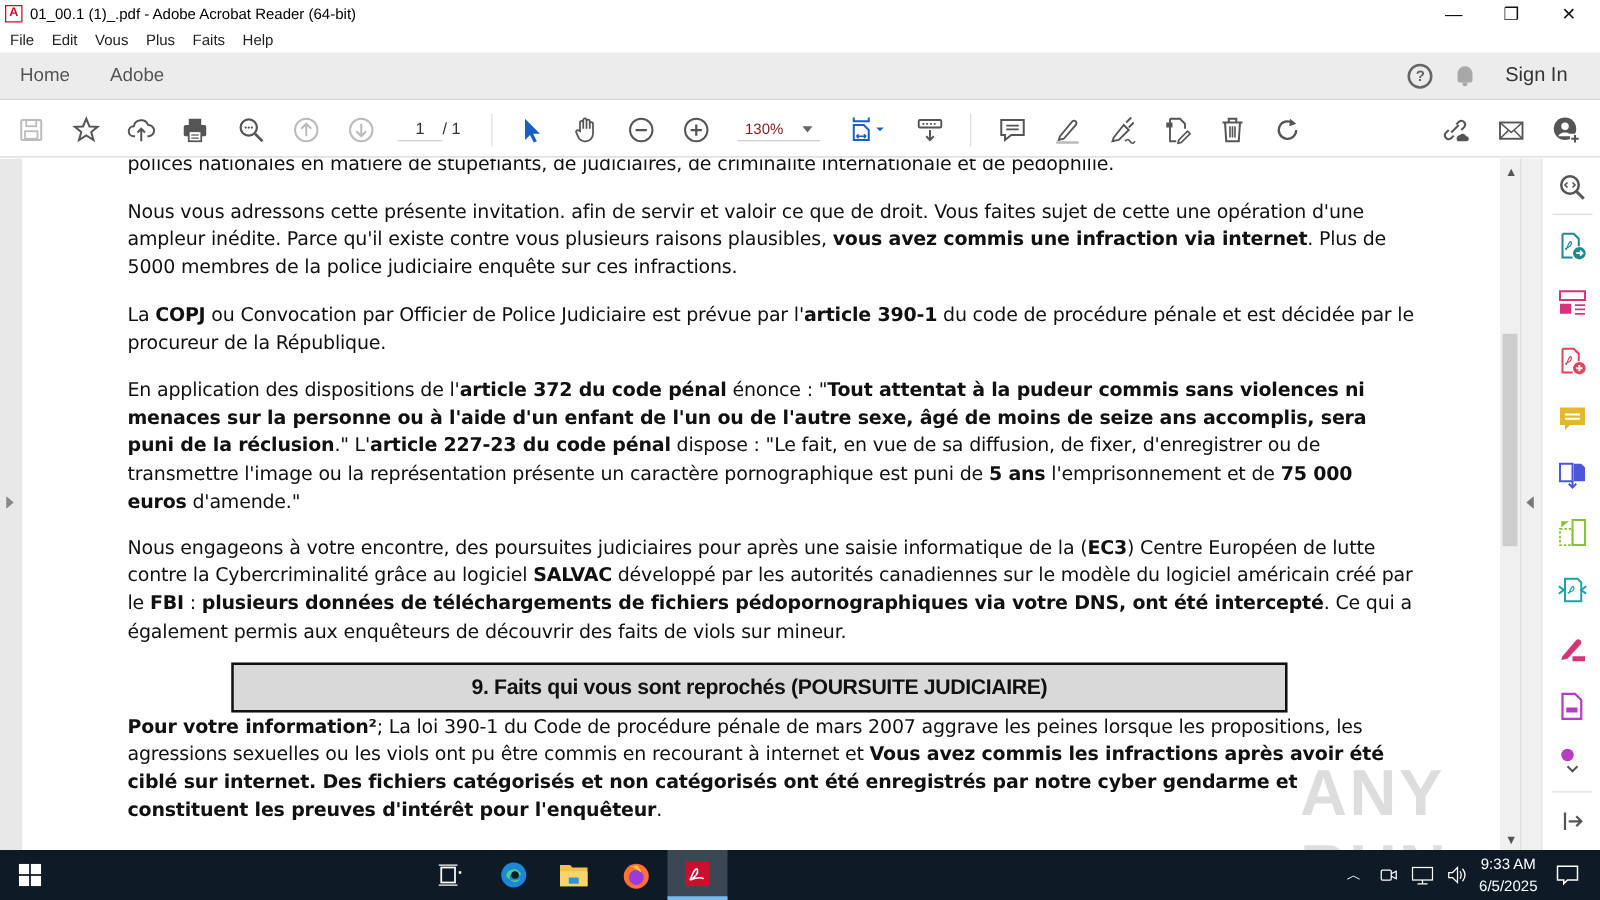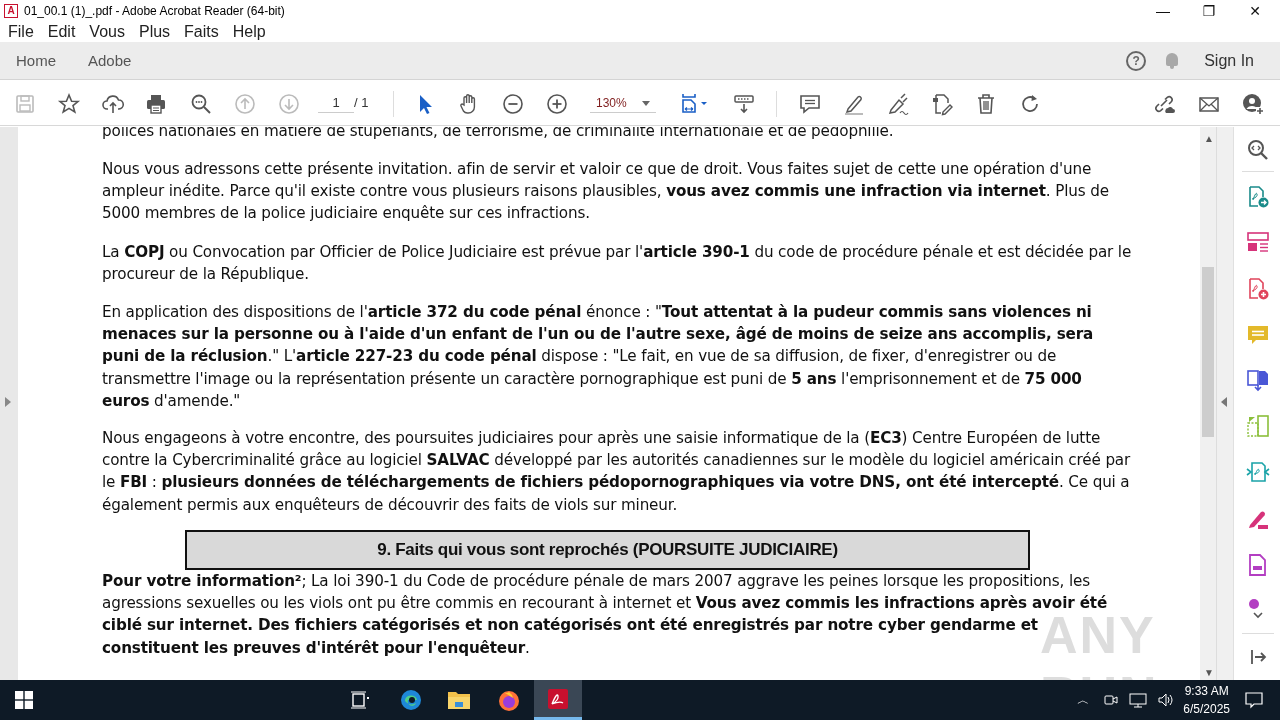--- a/index.html
+++ b/index.html
@@ -1,20 +1,20 @@
 <!DOCTYPE html>
 <html><head>
 <meta charset="utf-8">
 <style>
   * { box-sizing: border-box; margin: 0; padding: 0; }
   html, body { width: 1280px; height: 720px; overflow: hidden; background: #fff; font-family: "Liberation Sans", sans-serif; }
   .titlebar { position: absolute; left: 0; top: 0; width: 1280px; height: 22px; background: #fff; display: flex; align-items: center; font-size: 12px; color: #000; }
   .titlebar .appicon { width: 14px; height: 14px; margin: 0 6px 0 4px; border: 1px solid #c8102e; color: #c8102e; font-size: 10px; line-height: 12px; text-align: center; font-weight: bold; }
   .winctl { position: absolute; top: 0; height: 22px; width: 46px; display: flex; align-items: center; justify-content: center; font-size: 14px; color: #111; }
-  .menubar { position: absolute; left: 0; top: 22px; width: 1080px; height: 20px; background: #fff; display: flex; align-items: center; font-size: 16px; color: #222; }
+  .menubar { position: absolute; left: 0; top: 22px; width: 1080px; height: 20px; background: #fff; display: flex; align-items: center; font-size: 12px; color: #222; }
   .menubar span { padding: 0 6px 0 8px; }
   .tabbar { position: absolute; left: 0; top: 42px; width: 1280px; height: 38px; background: #ececec; border-bottom: 1px solid #d4d4d4; display: flex; align-items: center; }
   .tabbar .navtab { font-size: 15px; color: #555; padding: 0 16px; }
   .doctab { position: absolute; left: 152px; top: 0; width: 180px; height: 39px; background: #fff; border-left: 1px solid #d4d4d4; border-right: 1px solid #d4d4d4; display: flex; align-items: center; font-size: 13px; color: #333; }
   .doctab .t { margin-left: 40px; }
   .doctab .x { position: absolute; right: 8px; font-size: 13px; color: #555; }
   .tabright { position: absolute; right: 0; top: 0; height: 38px; display: flex; align-items: center; }
   .help-icon { width: 20px; height: 20px; border: 2px solid #666; border-radius: 50%; text-align: center; font-size: 12px; font-weight: bold; line-height: 16px; color: #666; margin-right: 18px; }
   .bell-icon { width: 16px; height: 18px; margin-right: 24px; position: relative; }
   .bell-icon::before { content: ""; position: absolute; left: 2px; top: 1px; width: 12px; height: 13px; background: #a8a8a8; border-radius: 6px 6px 2px 2px; }
@@ -246,21 +246,21 @@
       </svg>
     </div>
 </div>
 
 <div class="leftpanel">
   <div class="arrow"></div>
 </div>
 
 <div class="docarea">
   <div class="page">
-    <p style="top:-7px; white-space:nowrap">polices nationales en matière de stupéfiants, de terrorisme, de criminalité internationale et de pédophilie.</p>
+    <p style="top:-7px; white-space:nowrap">polices nationales en matière de stupéfiants, de judiciaires, de criminalité internationale et de pédophilie.</p>
     <p style="top:31px"><span>Nous vous adressons cette présente invitation. afin de servir et valoir ce que de droit. Vous faites sujet de cette une opération d'une ampleur inédite. Parce qu'il existe contre vous plusieurs raisons plausibles, </span><b>vous avez commis une infraction via internet</b><span>. Plus de 5000 membres de la police judiciaire enquête sur ces infractions.</span></p>
     <p style="top:114px"><span>La </span><b>COPJ</b><span> ou Convocation par Officier de Police Judiciaire est prévue par l'</span><b>article 390-1</b><span> du code de procédure pénale et est décidée par le procureur de la République.</span></p>
     <p style="top:174px"><span>En application des dispositions de l'</span><b>article 372 du code pénal</b><span> énonce : "</span><b>Tout attentat à la pudeur commis sans violences ni menaces sur la personne ou à l'aide d'un enfant de l'un ou de l'autre sexe, âgé de moins de seize ans accomplis, sera puni de la réclusion</b><span>." L'</span><b>article 227-23 du code pénal</b><span> dispose : "Le fait, en vue de sa diffusion, de fixer, d'enregistrer ou de transmettre l'image ou la représentation présente un caractère pornographique est puni de </span><b>5 ans</b><span> l'emprisonnement et de </span><b>75 000 euros</b><span> d'amende."</span></p>
     <p style="top:300px"><span>Nous engageons à votre encontre, des poursuites judiciaires pour après une saisie informatique de la (</span><b>EC3</b><span>) Centre Européen de lutte contre la Cybercriminalité grâce au logiciel </span><b>SALVAC</b><span> développé par les autorités canadiennes sur le modèle du logiciel américain créé par le </span><b>FBI</b><span> : </span><b>plusieurs données de téléchargements de fichiers pédopornographiques via votre DNS, ont été intercepté</b><span>. Ce qui a également permis aux enquêteurs de découvrir des faits de viols sur mineur.</span></p>
     <p style="top:443px"><b>Pour votre information²</b><span>; La loi 390-1 du Code de procédure pénale de mars 2007 aggrave les peines lorsque les propositions, les agressions sexuelles ou les viols ont pu être commis en recourant à internet et </span><b>Vous avez commis les infractions après avoir été ciblé sur internet. Des fichiers catégorisés et non catégorisés ont été enregistrés par notre cyber gendarme et constituent les preuves d'intérêt pour l'enquêteur</b><span>.</span></p>
   </div>
   <div class="heading">9. Faits qui vous sont reprochés (POURSUITE JUDICIAIRE)</div>
 </div>
 <div class="watermark">ANY RUN</div>
 

